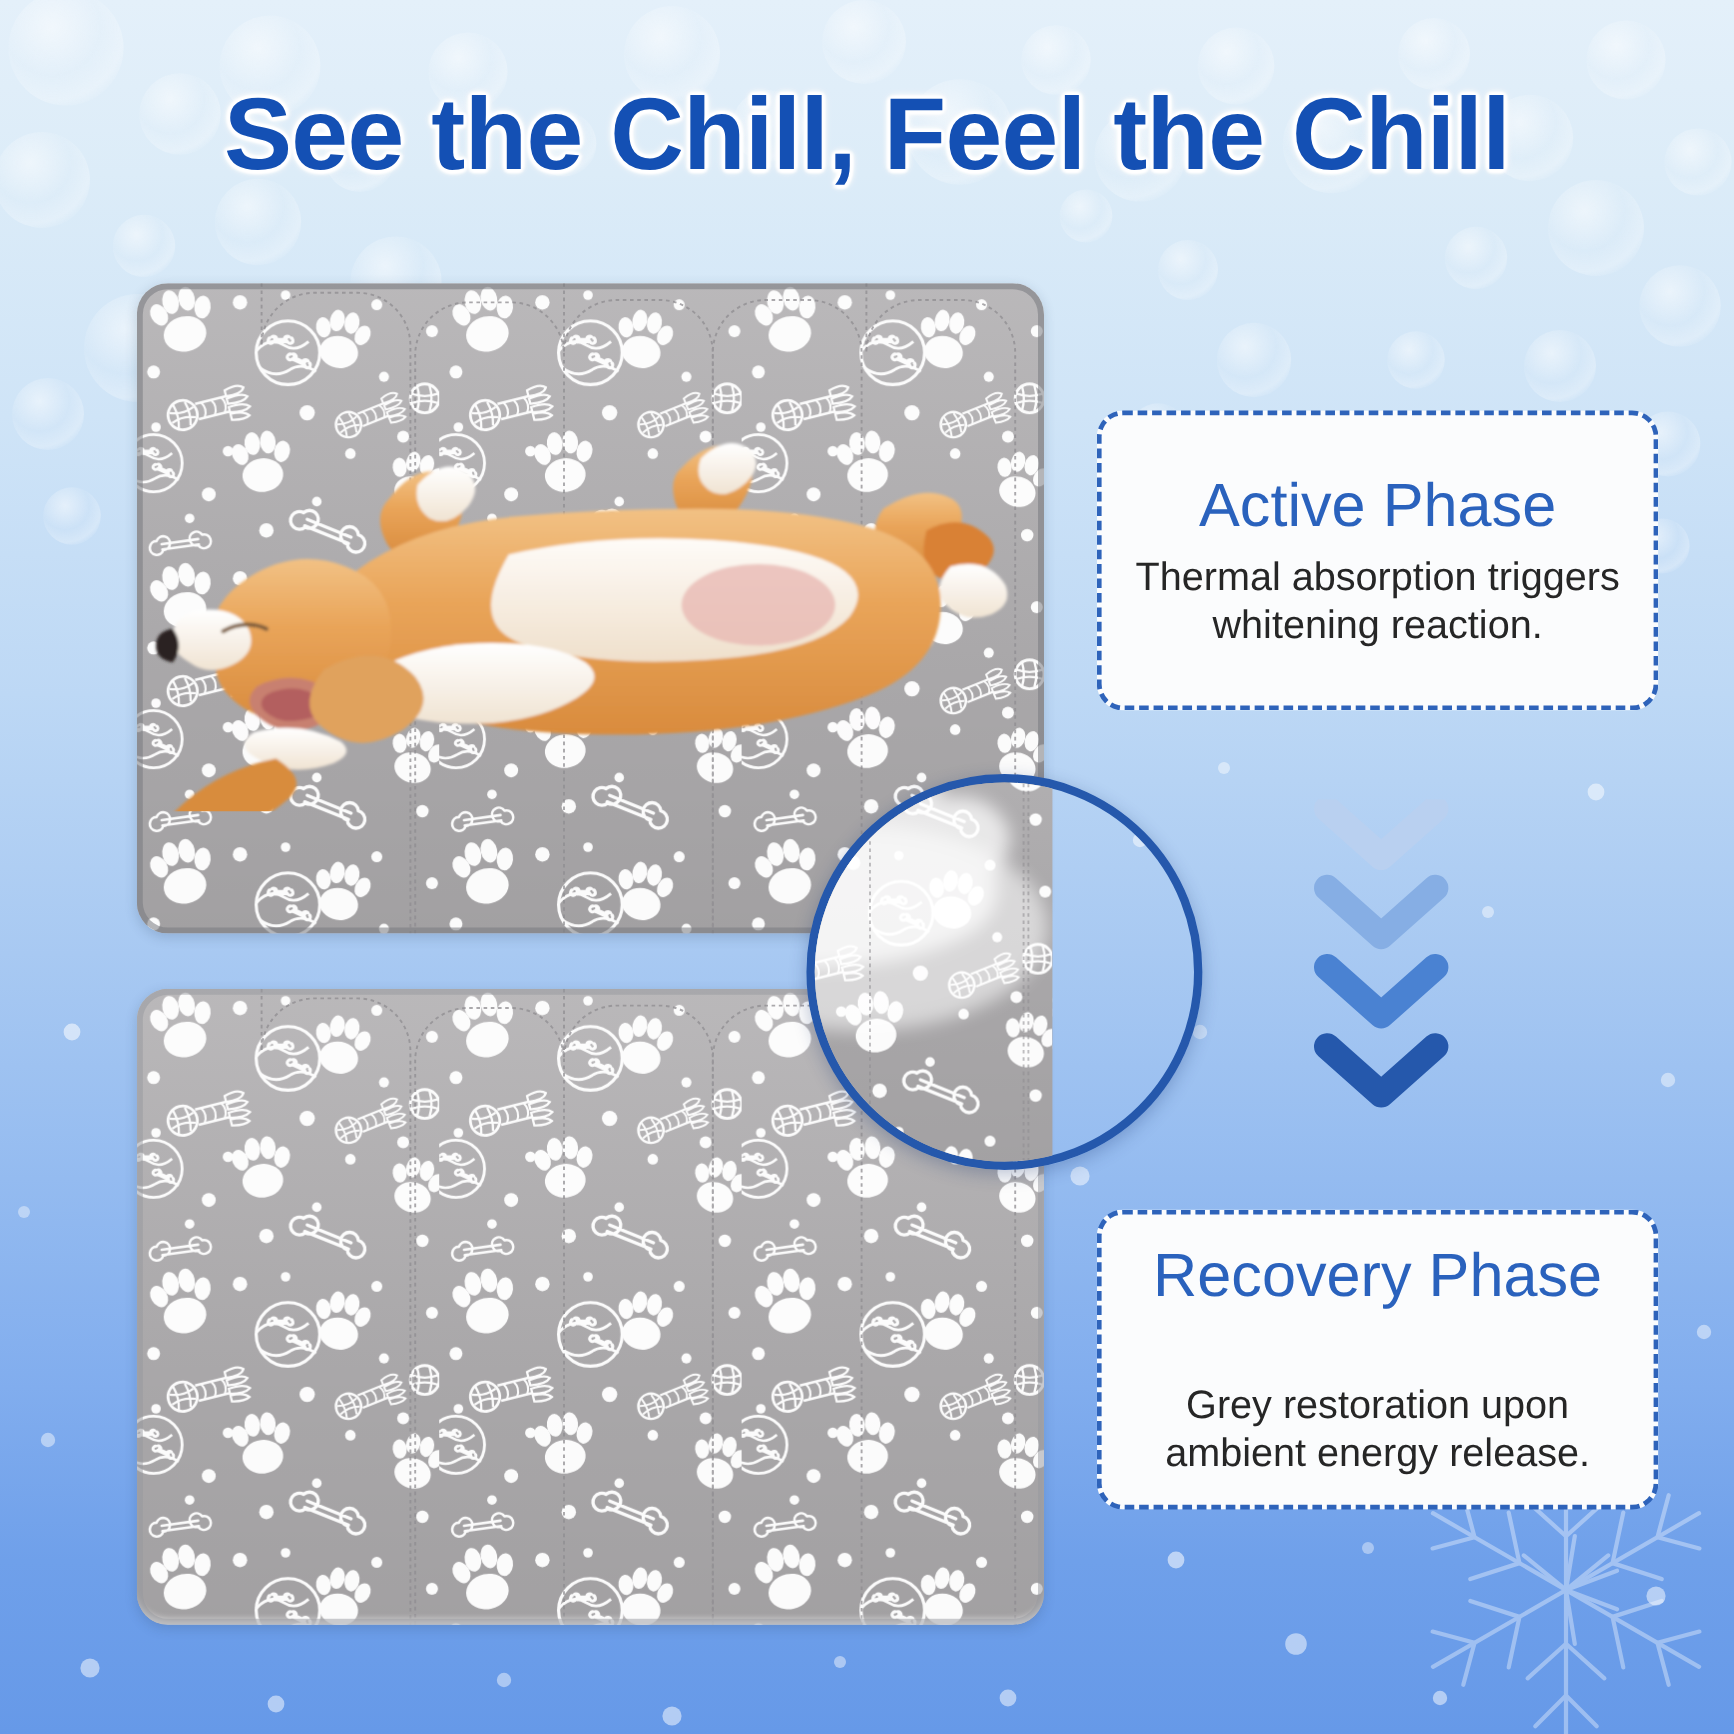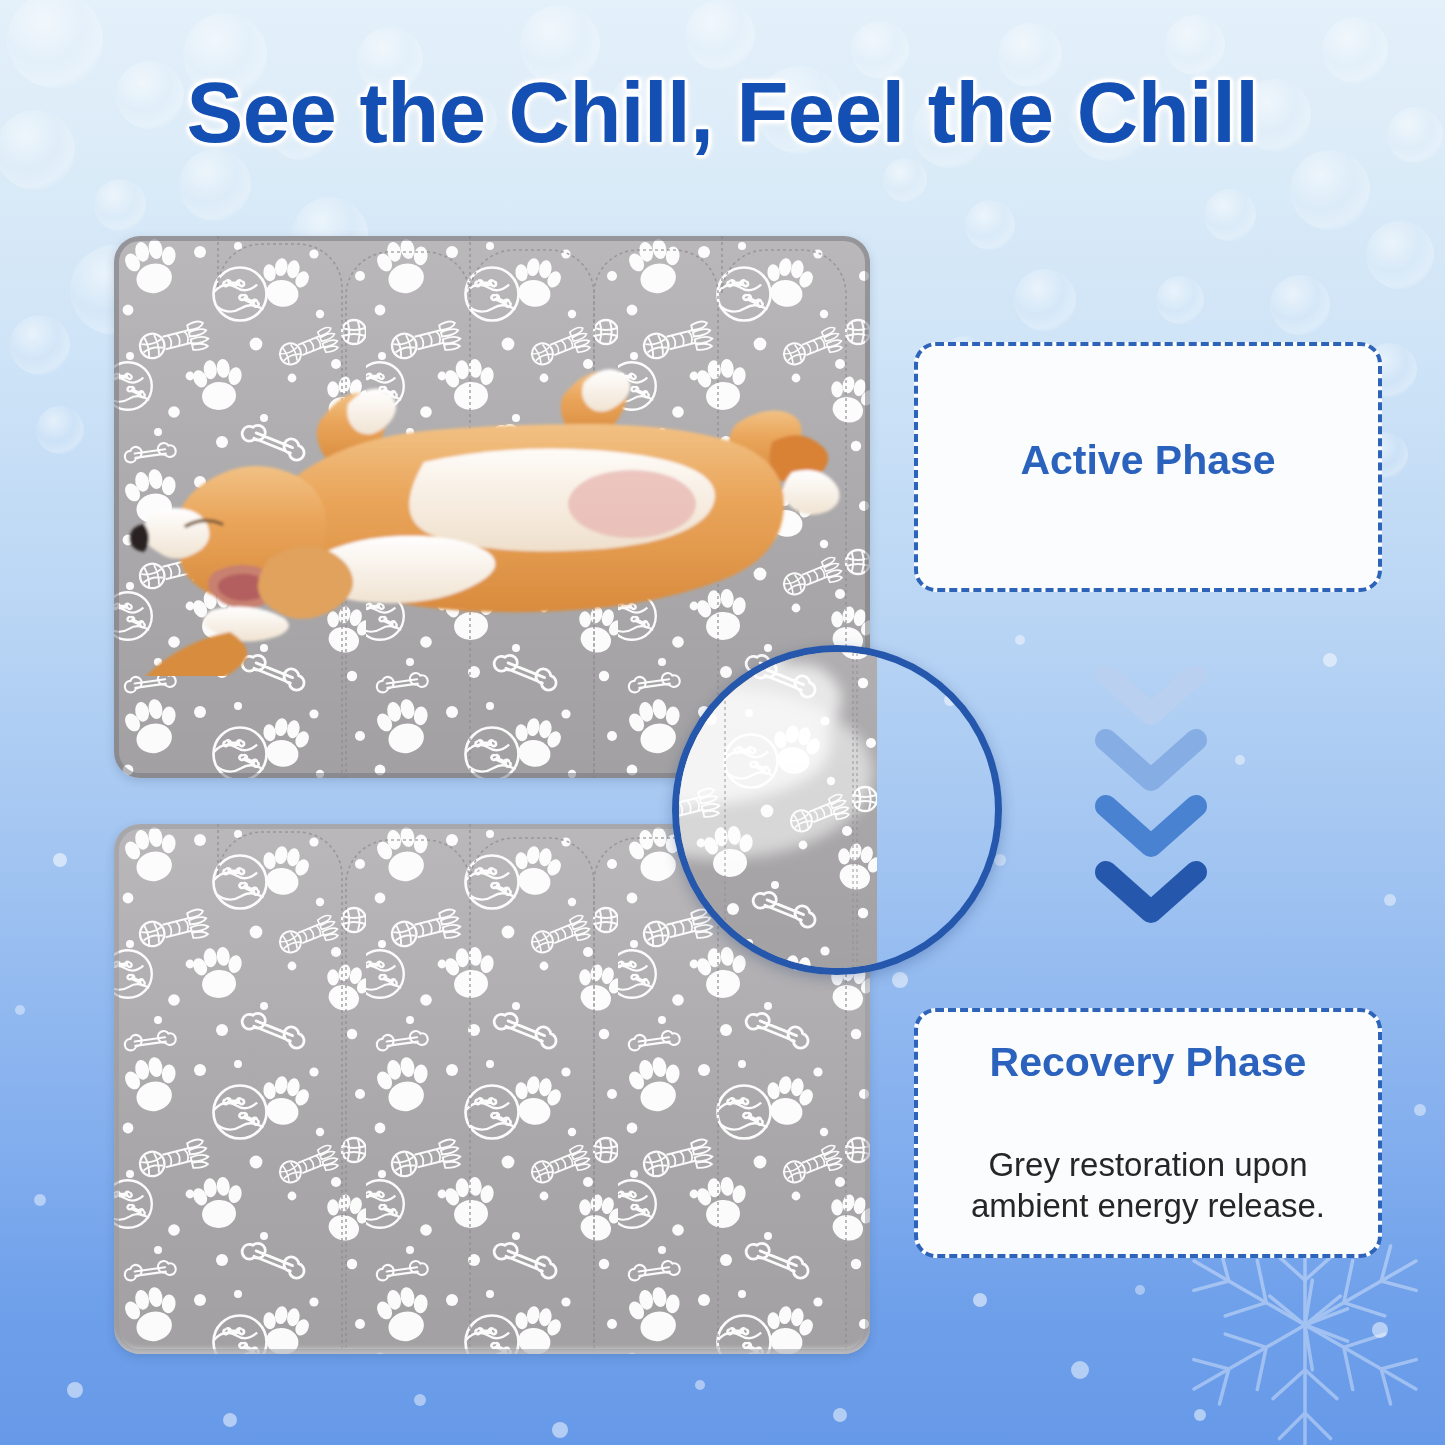--- a/index.html
+++ b/index.html
@@ -86,21 +86,21 @@
     border:4px dashed #2e63ba;
     border-radius:22px;
     background:#fbfcfd;
     box-sizing:border-box;
     display:flex;flex-direction:column;justify-content:center;align-items:center;
     padding:16px 26px;
   }
   .card-active{left:914px;top:342px;width:468px;height:250px;}
   .card-recovery{left:914px;top:1008px;width:468px;height:250px;gap:48px;}
   .card-title{
-    color:#2a62bd;font-weight:700;font-size:41px;margin:0 0 12px 0;line-height:1.1;
+    color:#2a62bd;font-weight:400;font-size:51px;margin:0 0 12px 0;line-height:1.1;
     text-align:center;
   }
   .card-text{
     color:#262626;font-size:33px;line-height:1.22;text-align:center;margin:0;
   }
 
   
   .chevrons{position:absolute;left:1076px;top:666px;width:150px;height:262px;}
 </style>
 </head>
@@ -430,20 +430,21 @@
           <path d="M608 0 V58 a44 44 0 0 1 44 -44 h36 a44 44 0 0 1 44 44 V530"></path>
           <path d="M480 530 V58 a44 44 0 0 1 44 -44 h36 a44 44 0 0 1 44 44 V530"></path>
           <path d="M736 0 V530"></path>
         </g>
       </svg>
     </div>
   </div>
 
   <div class="card card-active">
     <div class="card-title">Active Phase</div>
+    <div class="card-text">Thermal absorption triggers whitening reaction.</div>
   </div>
 
   <div class="card card-recovery">
     <div class="card-title">Recovery Phase</div>
     <div class="card-text">Grey restoration upon ambient energy release.</div>
   </div>
 
   <svg class="chevrons" viewBox="0 0 150 262">
     <g fill="none" stroke-linecap="round" stroke-linejoin="round" stroke-width="22">
       <polyline points="30,8 75,48 120,8" stroke="#b9d0f0"></polyline>

